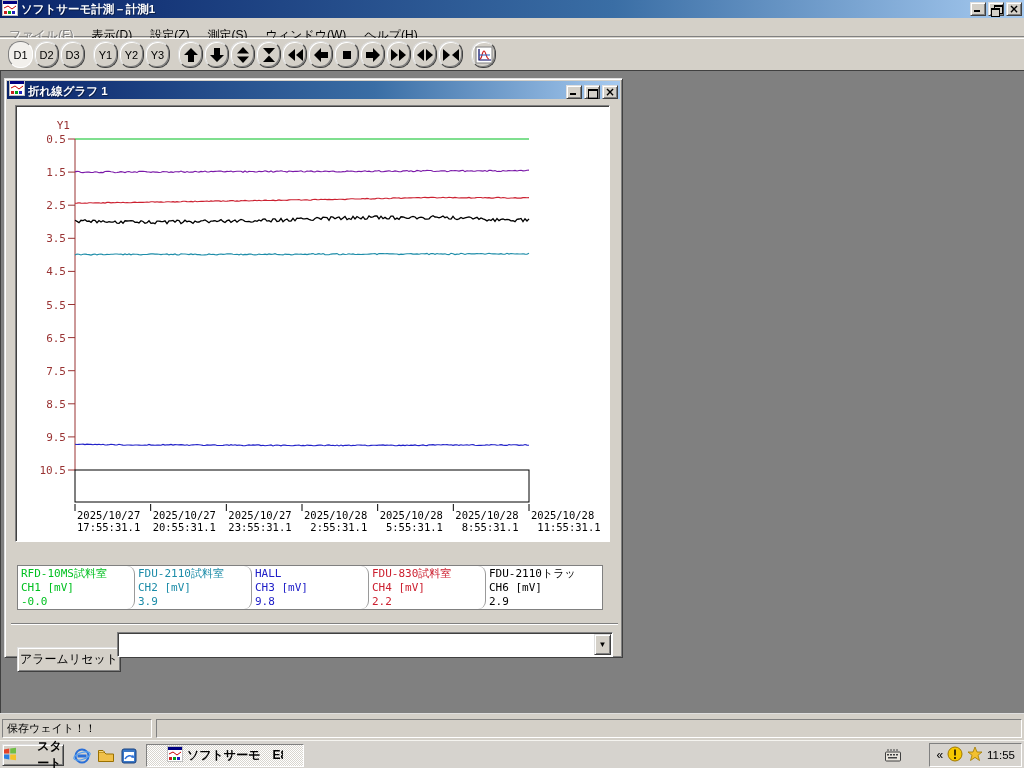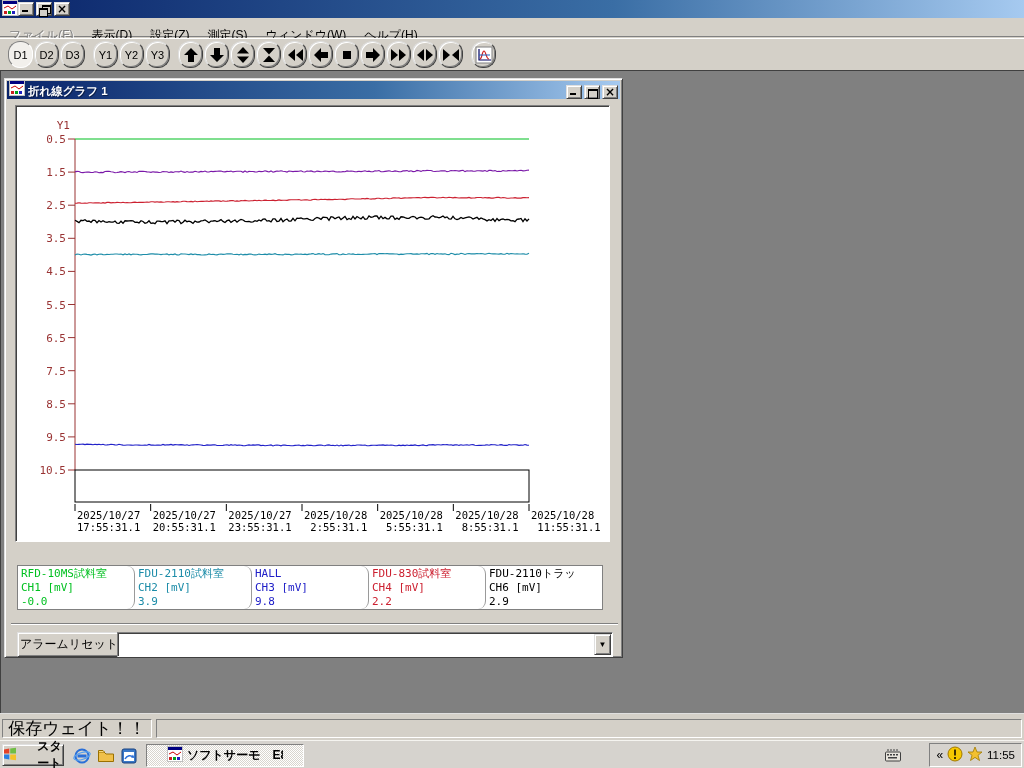--- a/index.html
+++ b/index.html
@@ -67,34 +67,34 @@
   .legend-cell { flex:1 1 0; border-right:1px solid #9a9a9a; padding:1px 8px 0 3px; overflow:hidden;
                  font-family:"DejaVu Sans Mono","Liberation Mono",monospace; font-size:11px; line-height:14px;
                  white-space:nowrap; background:#fff;border-radius:8px; }
   .legend-cell:last-child { border-right:none; }
 
   .separator { position:absolute; left:4px; top:524px; width:607px; height:2px;
                border-top:1px solid #808080; border-bottom:1px solid #ffffff; }
 
   
   .alarm-row { position:absolute; left:10px; top:532px; width:600px; height:28px; }
-  .alarm-btn { position:absolute; left:0; top:1px; width:104px; height:25px; font-size:12px; color:#000;
+  .alarm-btn { position:absolute; left:0; top:16px; width:104px; height:25px; font-size:12px; color:#000;
                display:flex; align-items:center; justify-content:center; white-space:nowrap; overflow:hidden; }
   .combobox { position:absolute; left:100px; top:1px; width:496px; height:25px; background:#fff;
               border:1px solid; border-color:#808080 #ffffff #ffffff #808080;
               box-shadow: inset 1px 1px 0 #404040; }
   .combo-field { position:absolute; left:2px; top:2px; right:20px; bottom:2px; font-size:12px; }
   .combo-arrow { position:absolute; right:1px; top:1px; width:17px; height:21px;
                  display:flex; align-items:center; justify-content:center; font-size:8px; color:#000; }
 
   
   .statusbar { position:absolute; left:0; top:713px; width:1024px; height:27px; background:#d4d0c8;
                border-top:1px solid #dfdfdf; }
   .status-panel { position:absolute; top:5px; height:19px; border:1px solid; border-color:#808080 #ffffff #ffffff #808080;
-                  font-size:17px; line-height:17px; padding:0 4px; color:#000; white-space:nowrap; overflow:hidden;text-align:center; }
+                  font-size:11px; line-height:17px; padding:0 4px; color:#000; white-space:nowrap; overflow:hidden; }
 
   
   .taskbar { position:absolute; left:0; top:740px; width:1024px; height:28px; background:#d6d3ce;
              border-top:1px solid #f5f4f0; }
   .start-button { position:absolute; left:2px; top:3px; width:62px; height:22px; display:flex; align-items:center;
                   justify-content:center; gap:19px; font-weight:bold; font-size:12px; color:#000; }
   .ql-icon { position:absolute; top:5px; width:20px; height:20px; display:flex; align-items:center; justify-content:center; }
   .task-button { position:absolute; left:146px; top:3px; width:158px; height:23px; display:flex; align-items:center;
                  gap:4px; padding:0 20px; font-weight:bold; font-size:12px; color:#000;
                  border:1px solid; border-color:#808080 #ffffff #ffffff #808080;
@@ -116,20 +116,21 @@
       <svg width="16" height="16" viewBox="0 0 16 16">
         <rect x="0" y="0" width="16" height="16" fill="#c0c0c0"></rect>
         <rect x="1" y="1" width="14" height="3" fill="#000080"></rect>
         <rect x="1" y="4" width="14" height="11" fill="#ffffff"></rect>
         <polyline points="2,8 6,6 10,9 14,6" stroke="#cc0000" fill="none" stroke-width="1"></polyline>
         <rect x="2" y="11" width="3" height="3" fill="#cc2020"></rect>
         <rect x="6" y="11" width="3" height="3" fill="#00a020"></rect>
         <rect x="10" y="11" width="3" height="3" fill="#2020c0"></rect>
       </svg>
     </span>
+    <span class="title-text">ソフトサーモ計測－計測1</span>
     <span class="win-buttons">
       <button class="raised win-btn glyph-min"></button>
       <button class="raised win-btn glyph-restore"></button>
       <button class="raised win-btn glyph-close">×</button>
     </span>
   </div>
 
   <div class="menubar" id="menubar">
       <div class="menu-item disabled">ファイル(<u>F</u>)</div>
       <div class="menu-item">表示(<u>D</u>)</div>

